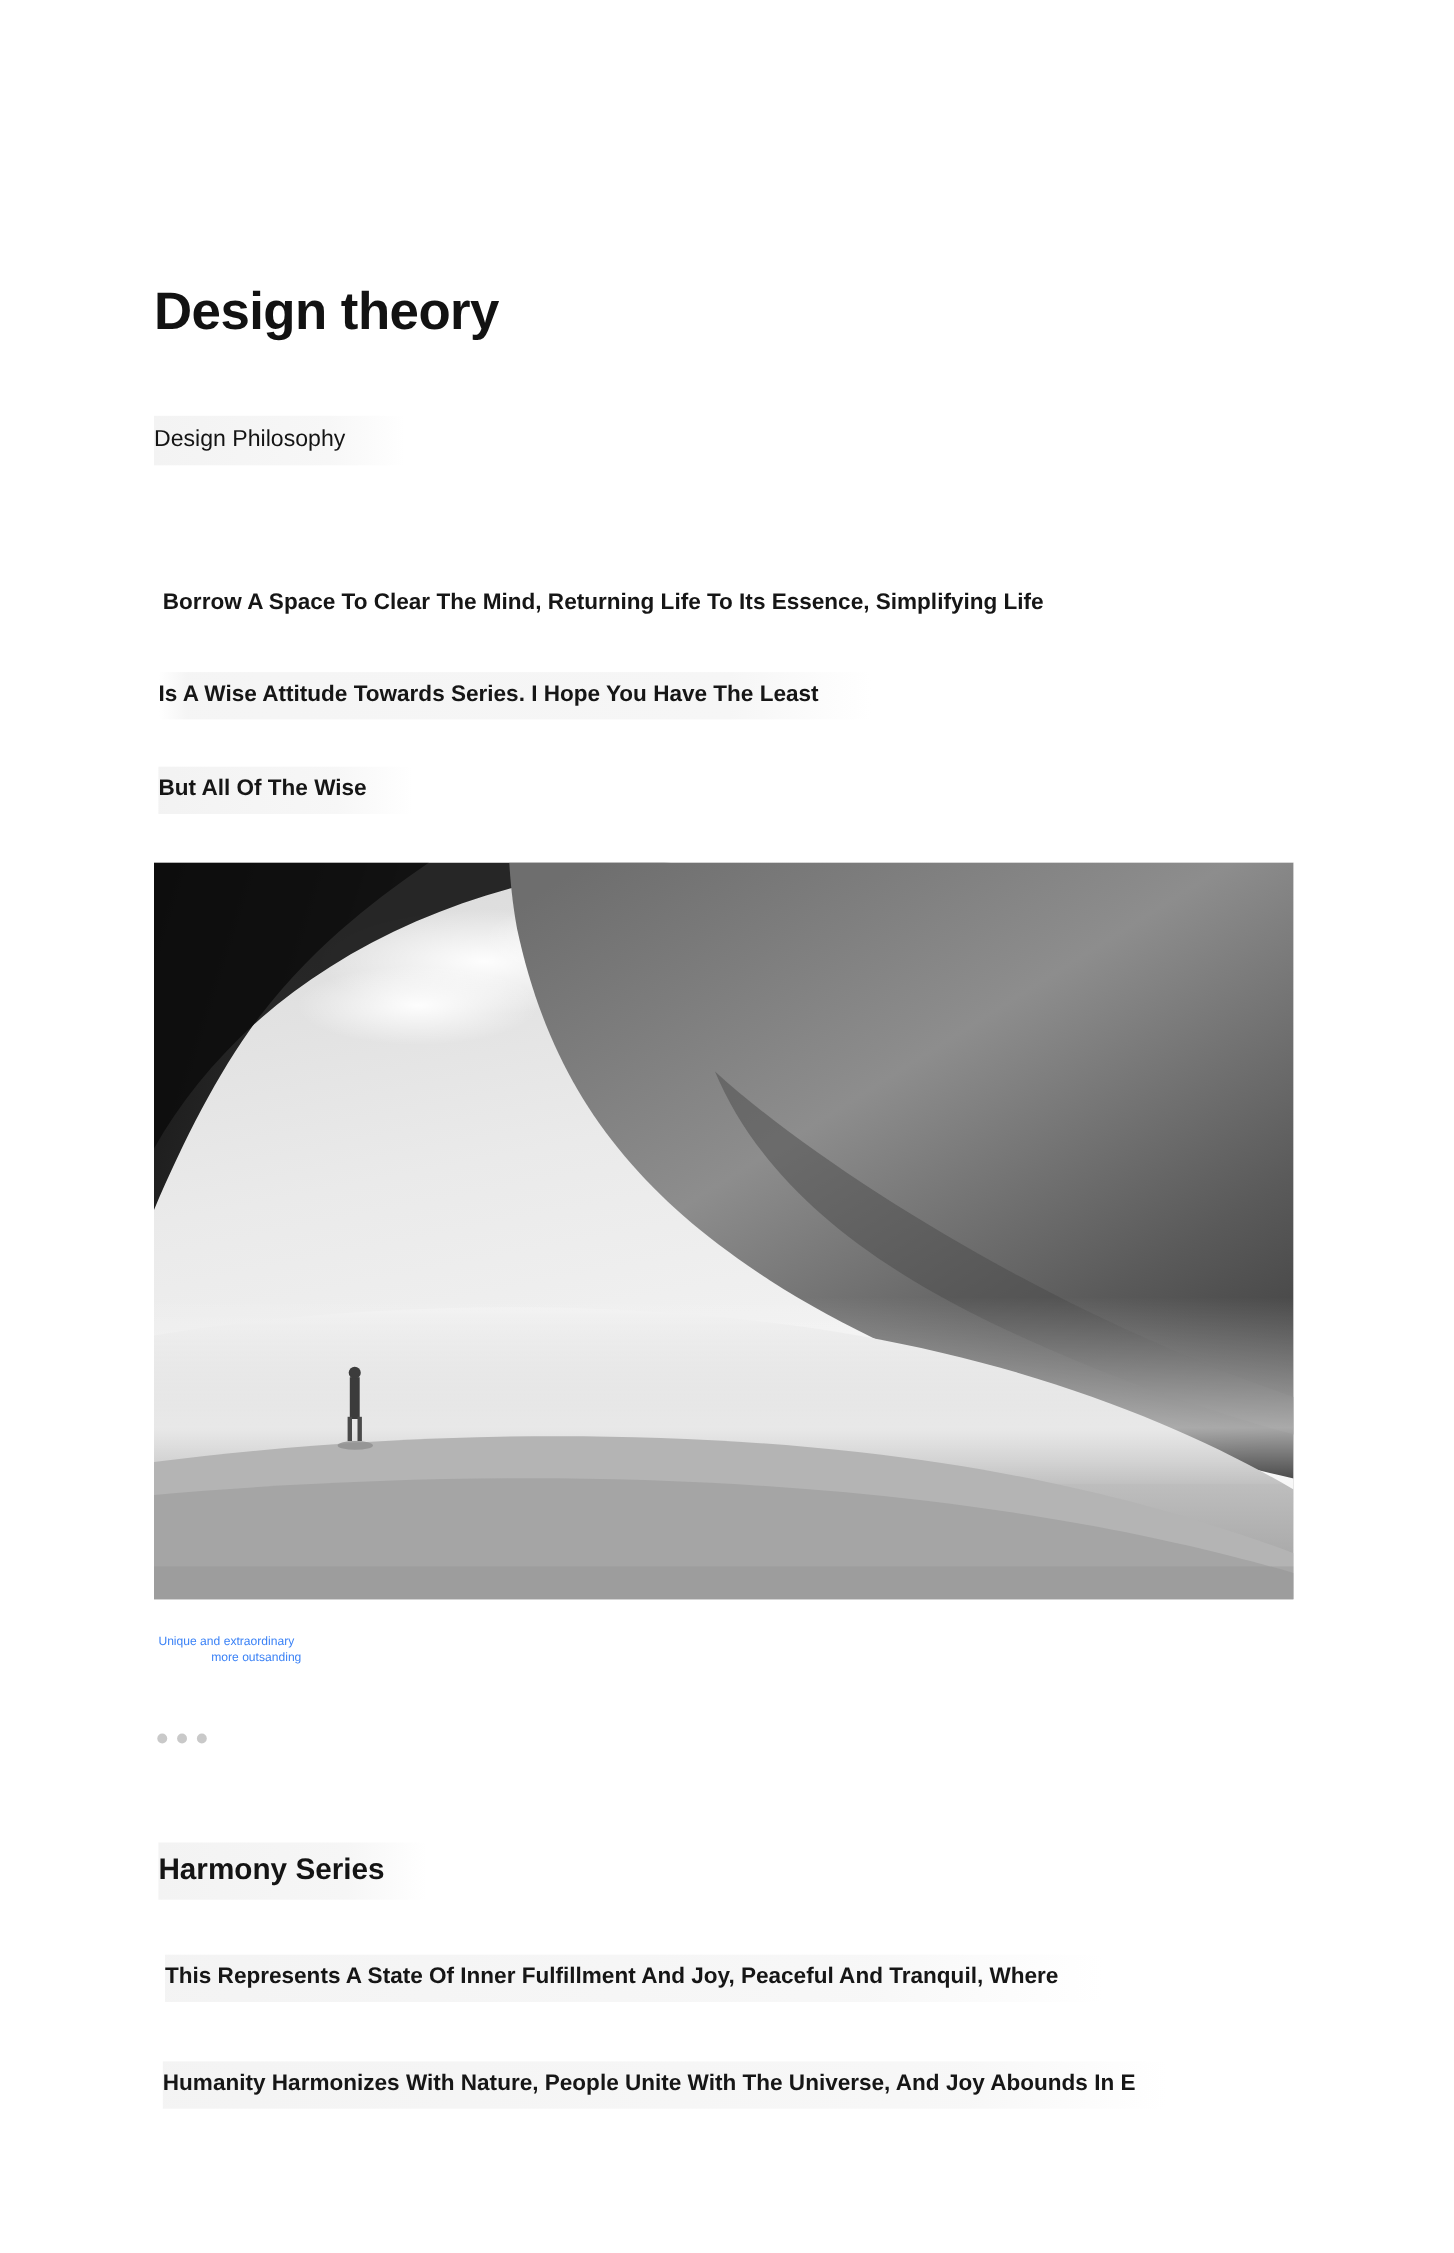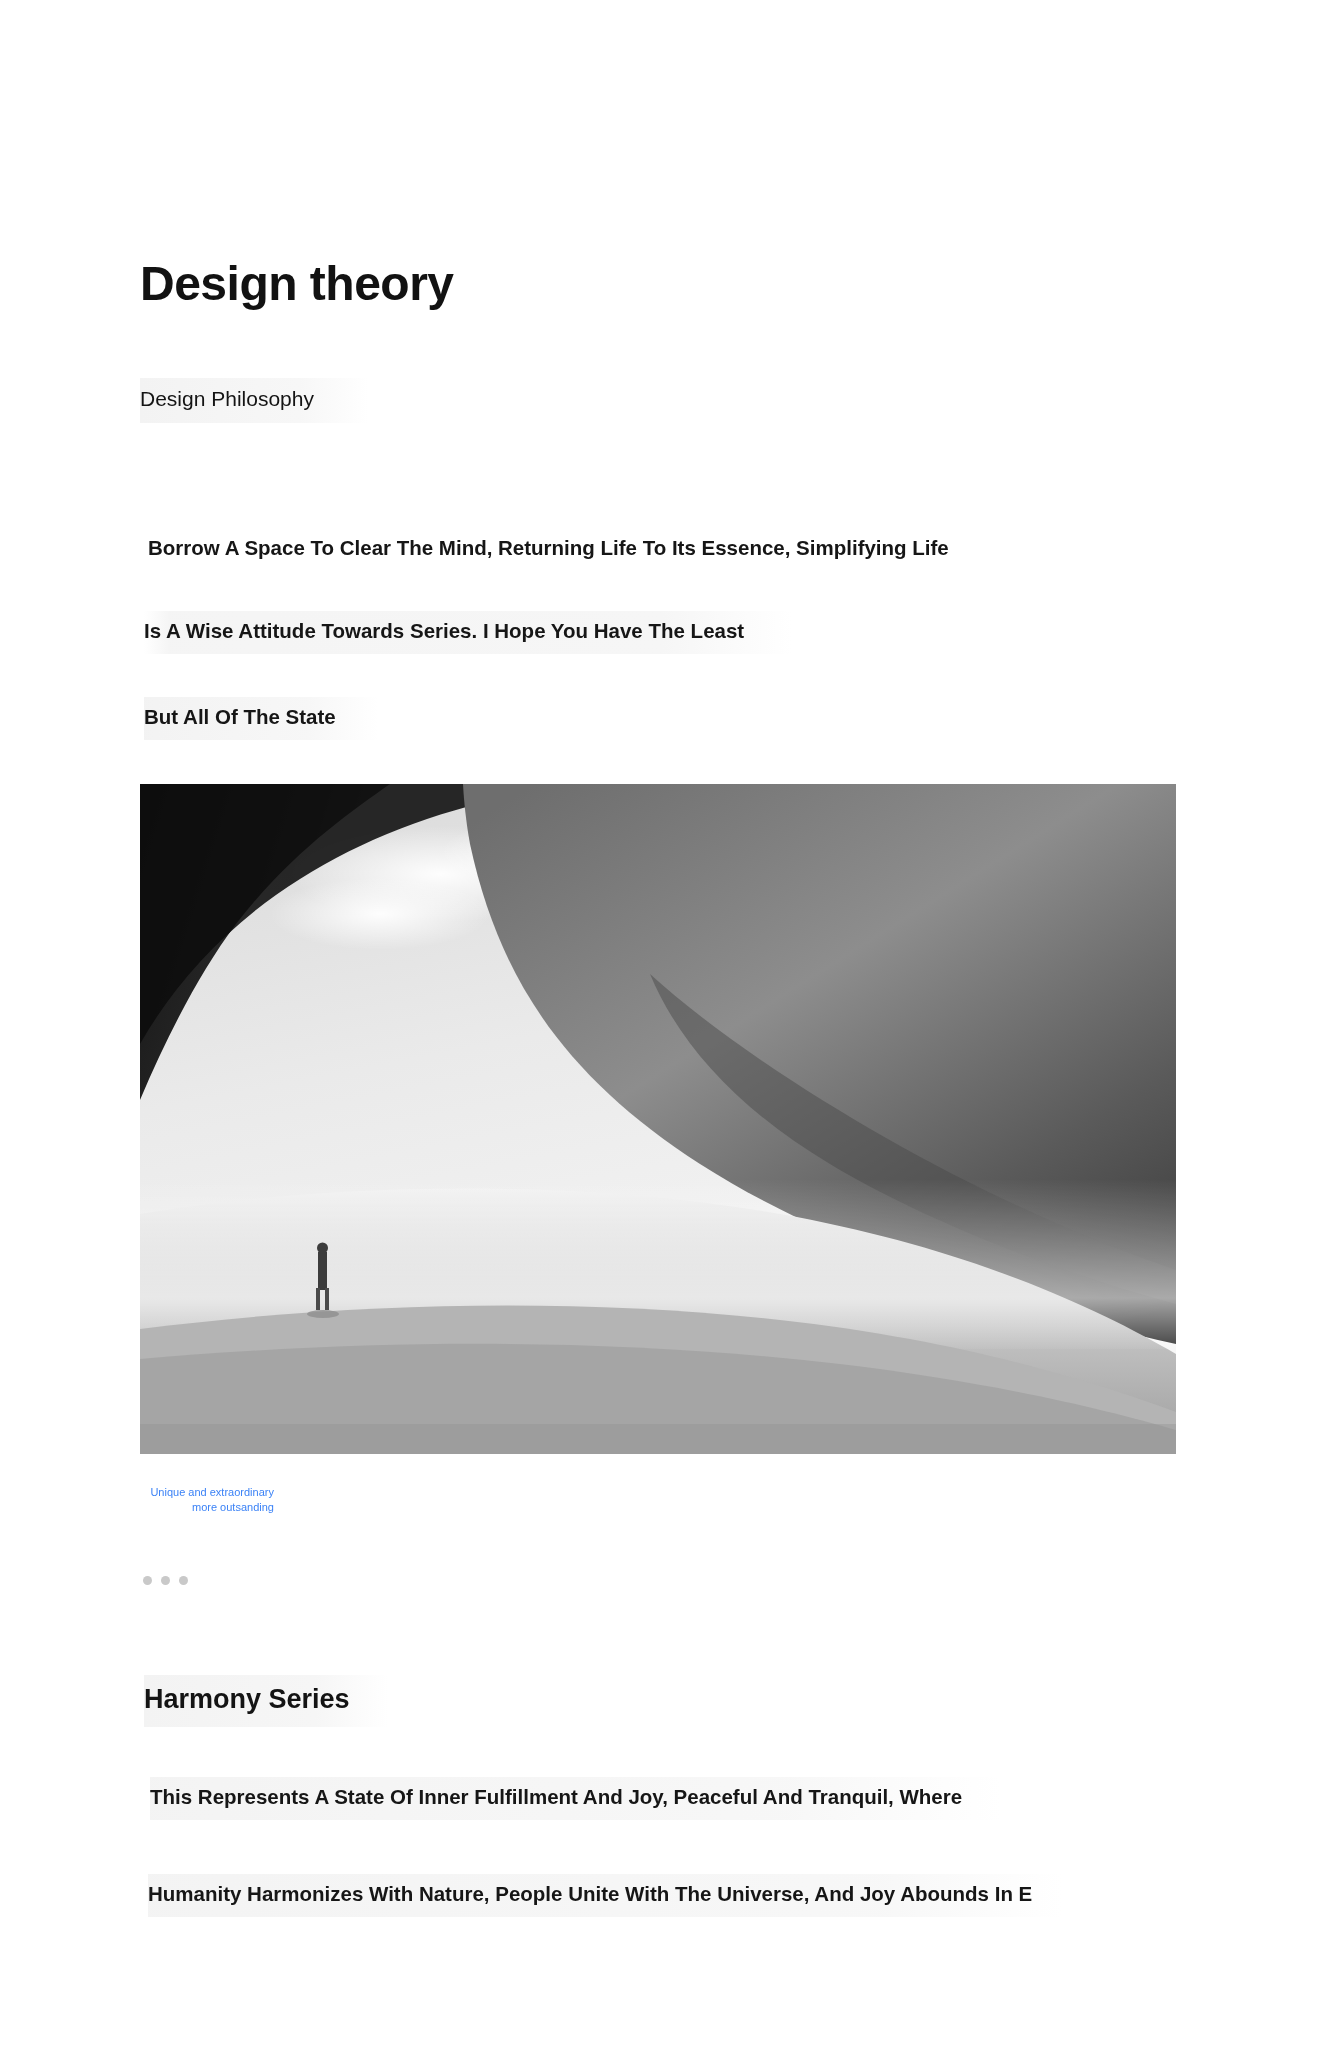--- a/index.html
+++ b/index.html
@@ -13,21 +13,20 @@
     font-family: "Liberation Sans", sans-serif;
     color: #111111;
     position: relative;
     overflow: hidden;
   }
   .page {
     position: relative;
     width: 1322px;
     height: 1601px;
     background: #ffffff;
-    text-align: right;
   }
 
   
   .main-title {
     position: absolute;
     left: 140px;
     top: 258px;
     font-size: 48px;
     font-weight: 700;
     letter-spacing: -0.5px;
@@ -162,21 +161,21 @@
 <body>
 
 <div class="page">
 
   <div class="main-title">Design theory</div>
 
   <div class="section-label">Design Philosophy</div>
 
   <div class="phil-line phil-l1">Borrow A Space To Clear The Mind, Returning Life To Its Essence, Simplifying Life</div>
   <div class="phil-line phil-l2">Is A Wise Attitude Towards Series. I Hope You Have The Least</div>
-  <div class="phil-line phil-l3">But All Of The State</div>
+  <div class="phil-line phil-l3">But All Of The Wise</div>
 
   <div class="figure">
     <svg viewBox="0 0 1036 670" preserveAspectRatio="none">
       <defs>
         <linearGradient id="sky" x1="0" y1="0" x2="0.3" y2="1">
           <stop offset="0%" stop-color="#d9d9d9"></stop>
           <stop offset="45%" stop-color="#eaeaea"></stop>
           <stop offset="100%" stop-color="#f7f7f7"></stop>
         </linearGradient>
         <linearGradient id="bigcurve" x1="0.1" y1="0" x2="0.9" y2="1">

